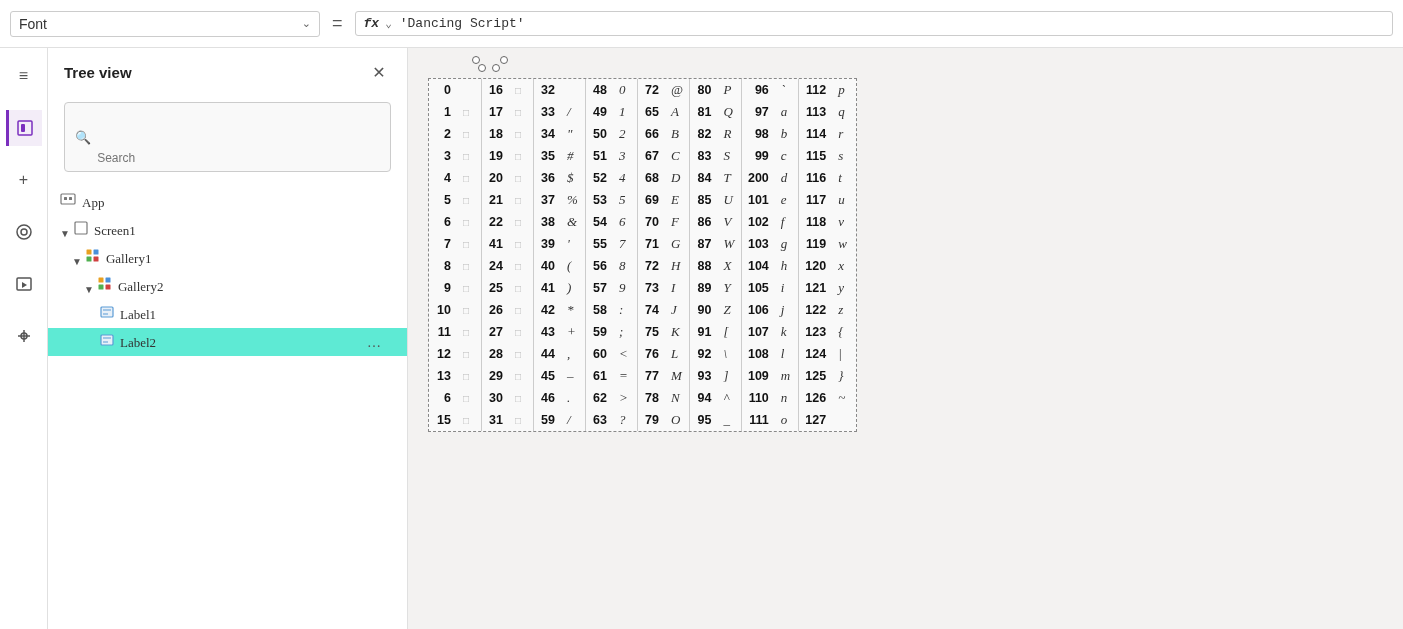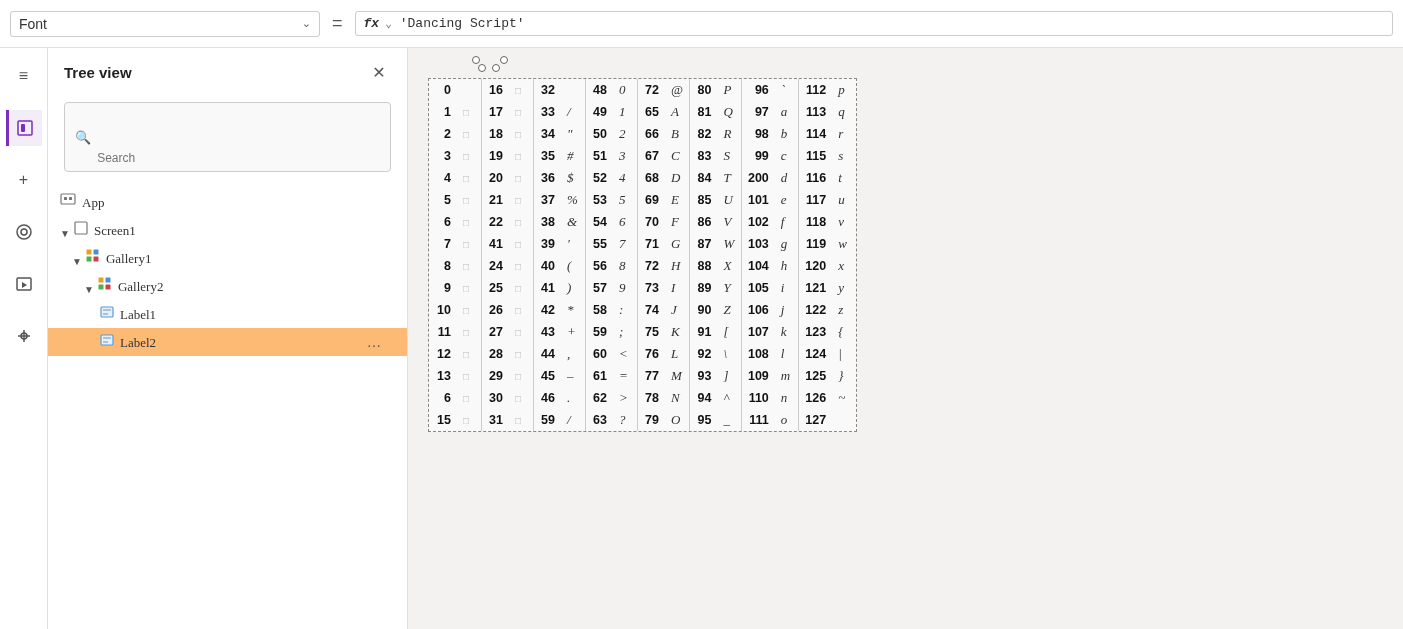--- a/index.html
+++ b/index.html
@@ -169,21 +169,21 @@
     }
     .tree-item {
       display: flex;
       align-items: flex-end;
       padding: 5px 26px 5px 12px;
       cursor: pointer;
       color: #333;
       font-size: 13px;
       font-family: Liberation Serif, serif;
     }
-    .tree-item.selected { background: #fdba74; }
+    .tree-item.selected { background: #5eead4; }
     .tree-indent-1 { padding-left: 12px; }
     .tree-indent-2 { padding-left: 24px; }
     .tree-indent-3 { padding-left: 36px; }
     .tree-indent-4 { padding-left: 52px; }
     .tree-item .chevron { font-size: 10px; margin-right: 4px; color: #555; }
     .tree-item .item-icon { margin-right: 6px; font-size: 14px; }
     .tree-item .item-label { flex: 1; }
     .tree-item .item-actions { color: #555; font-size: 14px; }
     .app-icon { color: #777; }
 

